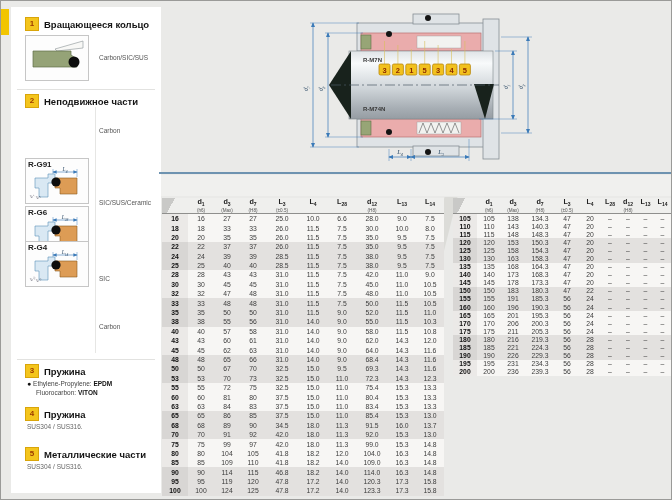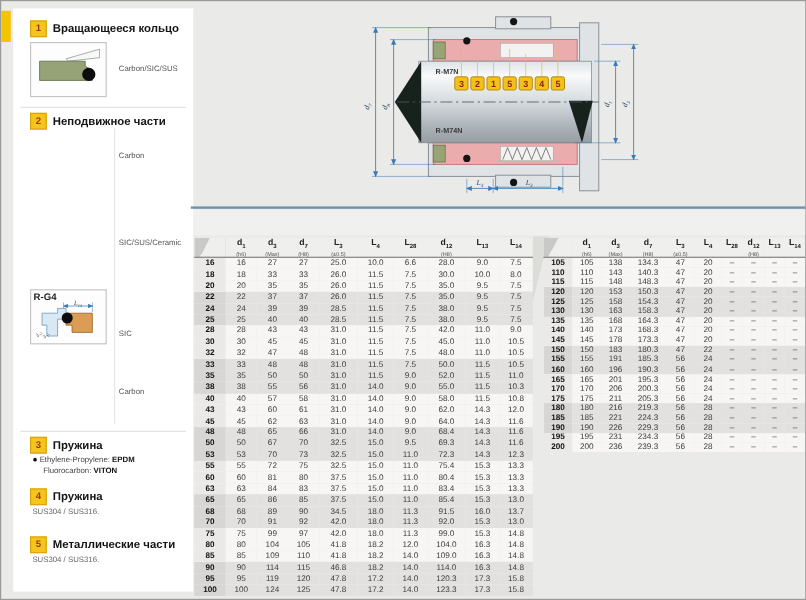--- a/index.html
+++ b/index.html
@@ -98,21 +98,49 @@
 
     <div class="sec-head" style="top:87px">
       <span class="badge">2</span>
       <span class="sec-title">Неподвижное части</span>
     </div>
 
     <div class="vdiv"></div>
 
     <div class="mat-label" style="top:120px">Carbon</div>
 
-
+    <div class="vbox" style="top:151px">
+      <span class="variant-name">R-G91</span>
+      <span><svg width="60" height="36" viewBox="0 0 60 36">
+            <line class="mext" x1="26" y1="2" x2="26" y2="10"></line>
+            <line class="mext" x1="50" y1="2" x2="50" y2="10"></line>
+            <line class="mdim" x1="26" y1="5" x2="50" y2="5" marker-start="url(#arr)" marker-end="url(#arr)"></line>
+            <path class="gland" d="M8,11 h13 v-4 h7 v9 h-7 v14 h-9 v-9 h-4 z"></path>
+            <path class="seat" d="M28,11 h22 v16 h-17 v-6 h-5 z"></path>
+            <circle class="oring" cx="29" cy="15" r="4.6"></circle>
+            <text class="mlabel" text-anchor="middle" x="38" y="4.2">L<tspan dy="1.8" font-size="65%">4</tspan></text>
+            <text class="sidelabel" transform="rotate(-68 5 31)" x="5" y="31">d<tspan dy="1.8" font-size="65%">7</tspan></text>
+            <text class="sidelabel" transform="rotate(-68 11 32)" x="11" y="32">d<tspan dy="1.8" font-size="65%">8</tspan></text>
+          </svg></span>
+    </div>
+
+    <div class="vbox" style="top:199px">
+      <span class="variant-name">R-G6</span>
+      <span><svg width="60" height="36" viewBox="0 0 60 36">
+            <line class="mext" x1="26" y1="2" x2="26" y2="10"></line>
+            <line class="mext" x1="50" y1="2" x2="50" y2="10"></line>
+            <line class="mdim" x1="26" y1="5" x2="50" y2="5" marker-start="url(#arr)" marker-end="url(#arr)"></line>
+            <path class="gland" d="M8,11 h13 v-4 h7 v9 h-7 v14 h-9 v-9 h-4 z"></path>
+            <path class="seat" d="M28,11 h22 v16 h-17 v-6 h-5 z"></path>
+            <circle class="oring" cx="29" cy="15" r="4.6"></circle>
+            <text class="mlabel" text-anchor="middle" x="38" y="4.2">L<tspan dy="1.8" font-size="65%">28</tspan></text>
+            <text class="sidelabel" transform="rotate(-68 5 31)" x="5" y="31">d<tspan dy="1.8" font-size="65%">7</tspan></text>
+            <text class="sidelabel" transform="rotate(-68 11 32)" x="11" y="32">d<tspan dy="1.8" font-size="65%">8</tspan></text>
+          </svg></span>
+    </div>
     <div class="mat-label" style="top:192px">SIC/SUS/Ceramic</div>
 
     <div class="vbox" style="top:234px">
       <span class="variant-name">R-G4</span>
       <span><svg width="60" height="36" viewBox="0 0 60 36">
             <line class="mext" x1="26" y1="2" x2="26" y2="10"></line>
             <line class="mext" x1="50" y1="2" x2="50" y2="10"></line>
             <line class="mdim" x1="26" y1="5" x2="50" y2="5" marker-start="url(#arr)" marker-end="url(#arr)"></line>
             <path class="gland" d="M8,11 h13 v-4 h7 v9 h-7 v14 h-9 v-9 h-4 z"></path>
             <path class="seat" d="M28,11 h22 v16 h-17 v-6 h-5 z"></path>

